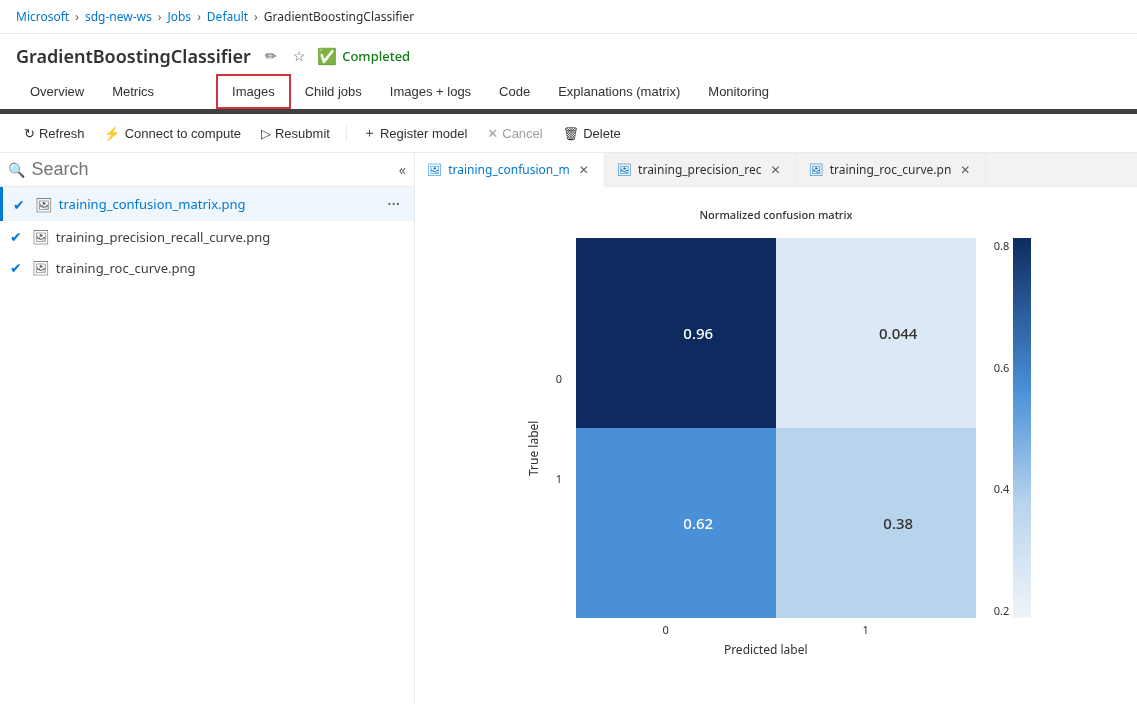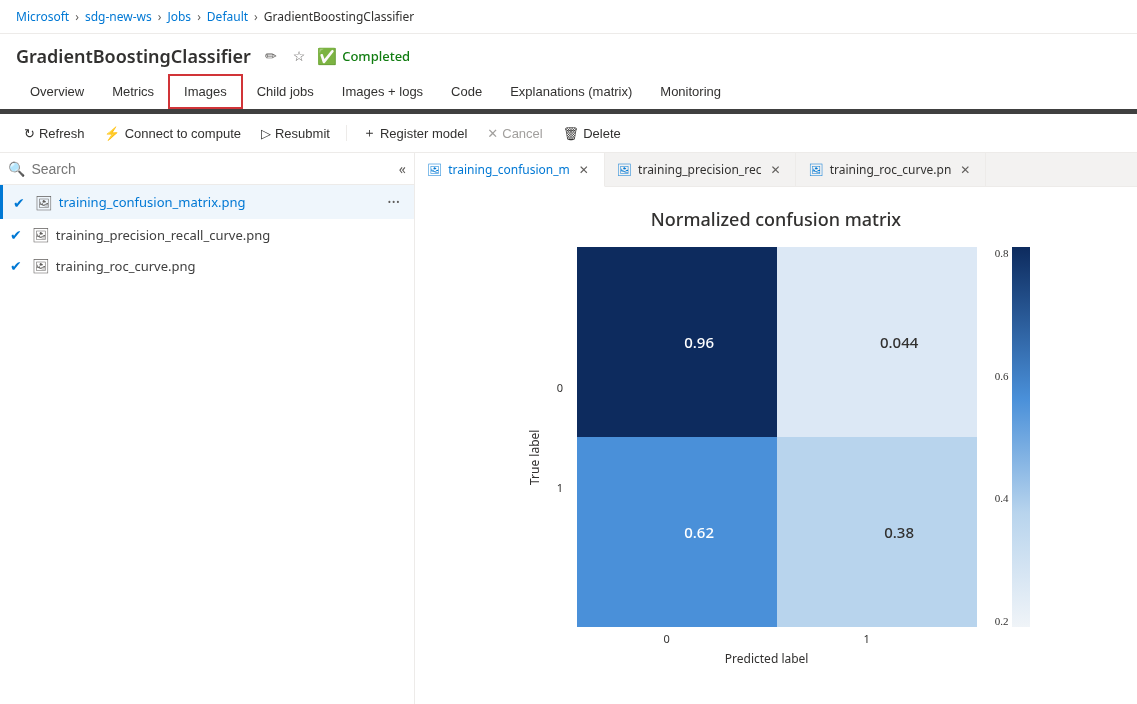--- a/index.html
+++ b/index.html
@@ -14,38 +14,38 @@
     .header { display: flex; align-items: center; gap: 10px; padding: 10px 16px 6px; }
     .header-title { font-size: 18px; font-weight: 600; color: #323130; }
     .header-icons { display: flex; gap: 8px; align-items: center; }
     .icon-btn { cursor: pointer; color: #605e5c; font-size: 14px; background: none; border: none; padding: 2px 4px; }
     .status-badge { display: flex; align-items: center; gap: 5px; color: #107c10; font-size: 13px; font-weight: 500; }
     .status-icon { color: #107c10; font-size: 16px; }
     
     
     .tabs { display: flex; align-items: center; border-bottom: 5px solid #404040; padding: 0 16px; gap: 0; }
     .tab { padding: 8px 14px; cursor: pointer; font-size: 13px; color: #323130; border: none; background: none; position: relative; white-space: nowrap; }
-    .tab.active { color: #0078d4; }
+    .tab.active { color: #0078d4; margin-left: 48px; }
     .tab.active::after { content: ''; position: absolute; bottom: 0; left: 0; right: 0; height: 2px; background: #0078d4; }
     .tab.highlighted { border: 2px solid #d13438; color: #323130; }
     .tab.highlighted::after { display: none; }
     
     
     .toolbar { display: flex; align-items: center; gap: 4px; padding: 6px 16px; border-bottom: 1px solid #edebe9; }
     .toolbar-btn { display: flex; align-items: center; gap: 4px; padding: 4px 8px; cursor: pointer; font-size: 13px; color: #323130; background: none; border: none; border-radius: 2px; }
     .toolbar-btn.disabled { color: #a19f9d; cursor: default; }
     .toolbar-separator { width: 1px; height: 16px; background: #edebe9; margin: 0 4px; }
     
     
     .main { display: flex; height: calc(100vh - 130px); overflow: hidden; }
     
     
     .sidebar { width: 415px; min-width: 415px; border-right: 1px solid #edebe9; display: flex; flex-direction: column; }
     .sidebar-search { display: flex; align-items: center; padding: 6px 8px; border-bottom: 1px solid #edebe9; gap: 6px; }
-    .sidebar-search input { border: none; outline: none; font-size: 14px; flex: 1; color: #323130; }
+    .sidebar-search input { border: none; outline: none; font-size: 18px; flex: 1; color: #323130; }
     .search-icon { color: #605e5c; font-size: 14px; }
     .collapse-icon { color: #605e5c; font-size: 14px; cursor: pointer; margin-left: auto; }
     
     .file-list { flex: 1; overflow-y: auto; }
     .file-item { display: flex; align-items: center; gap: 6px; padding: 6px 10px; cursor: pointer; position: relative; }
     .file-item.active { background: #eff6fc; border-left: 3px solid #0078d4; }
     .file-item .check-icon { color: #0078d4; font-size: 14px; min-width: 16px; }
     .file-icon { color: #605e5c; font-size: 14px; min-width: 16px; }
     .file-name { color: #0078d4; text-decoration: none; font-size: 13px; flex: 1; overflow: hidden; text-overflow: ellipsis; white-space: nowrap; }
     .file-name.link { color: #0078d4; cursor: pointer; }
@@ -58,21 +58,21 @@
     
     .content-tabs { display: flex; align-items: center; border-bottom: 1px solid #edebe9; background: #f3f2f1; }
     .content-tab { display: flex; align-items: center; gap: 6px; padding: 7px 12px; cursor: pointer; font-size: 12px; color: #323130; background: #f3f2f1; border: none; border-right: 1px solid #edebe9; white-space: nowrap; }
     .content-tab.active { background: #fff; border-bottom: 1px solid #fff; margin-bottom: -1px; color: #0078d4; }
     .content-tab-icon { font-size: 12px; color: #0078d4; }
     .content-tab-close { color: #605e5c; font-size: 12px; cursor: pointer; padding: 1px 3px; border-radius: 2px; }
     
     
     .chart-area { flex: 1; overflow: auto; display: flex; justify-content: center; align-items: flex-start; padding: 20px; }
     .chart-container { display: flex; flex-direction: column; align-items: center; width: 100%; }
-    .chart-title { font-size: 18px; font-weight: 500; color: #323130; margin-bottom: 16px; }
+    .chart-title { font-size: 11px; font-weight: 500; color: #323130; margin-bottom: 16px; }
     
     .confusion-wrapper { display: flex; align-items: stretch; gap: 10px; }
     
     .y-axis-label { display: flex; align-items: center; justify-content: center; writing-mode: vertical-rl; transform: rotate(180deg); font-size: 12px; color: #323130; padding: 0 4px; }
     
     .chart-main { display: flex; flex-direction: column; }
     
     .y-ticks-area { display: flex; }
     .y-ticks { display: flex; flex-direction: column; justify-content: space-around; padding-right: 6px; font-size: 11px; color: #323130; width: 20px; }
     
@@ -81,21 +81,21 @@
     .cell-00 { background: #0d2b5e; }
     .cell-01 { background: #dce8f5; color: #323130; }
     .cell-10 { background: #4a90d9; }
     .cell-11 { background: #b8d4ed; color: #323130; }
     
     .x-axis { display: flex; flex-direction: column; align-items: center; margin-top: 4px; }
     .x-ticks { display: flex; justify-content: space-around; width: 400px; font-size: 11px; color: #323130; }
     .x-label { font-size: 12px; color: #323130; margin-top: 4px; }
     
     
-    .color-scale { display: flex; flex-direction: column; align-items: center; margin-left: 8px; font-family: Liberation Serif, serif; }
+    .color-scale { display: flex; flex-direction: column; align-items: center; margin-left: 8px; }
     .scale-bar { width: 18px; height: 380px; background: linear-gradient(to bottom, #0d2b5e 0%, #4a90d9 40%, #b8d4ed 70%, #f0f4f8 100%); }
   </style>
 </head>
 <body>
 
 <div class="breadcrumb">
   <a>Microsoft</a>
   <span>›</span>
   <a>sdg-new-ws</a>
   <span>›</span>

